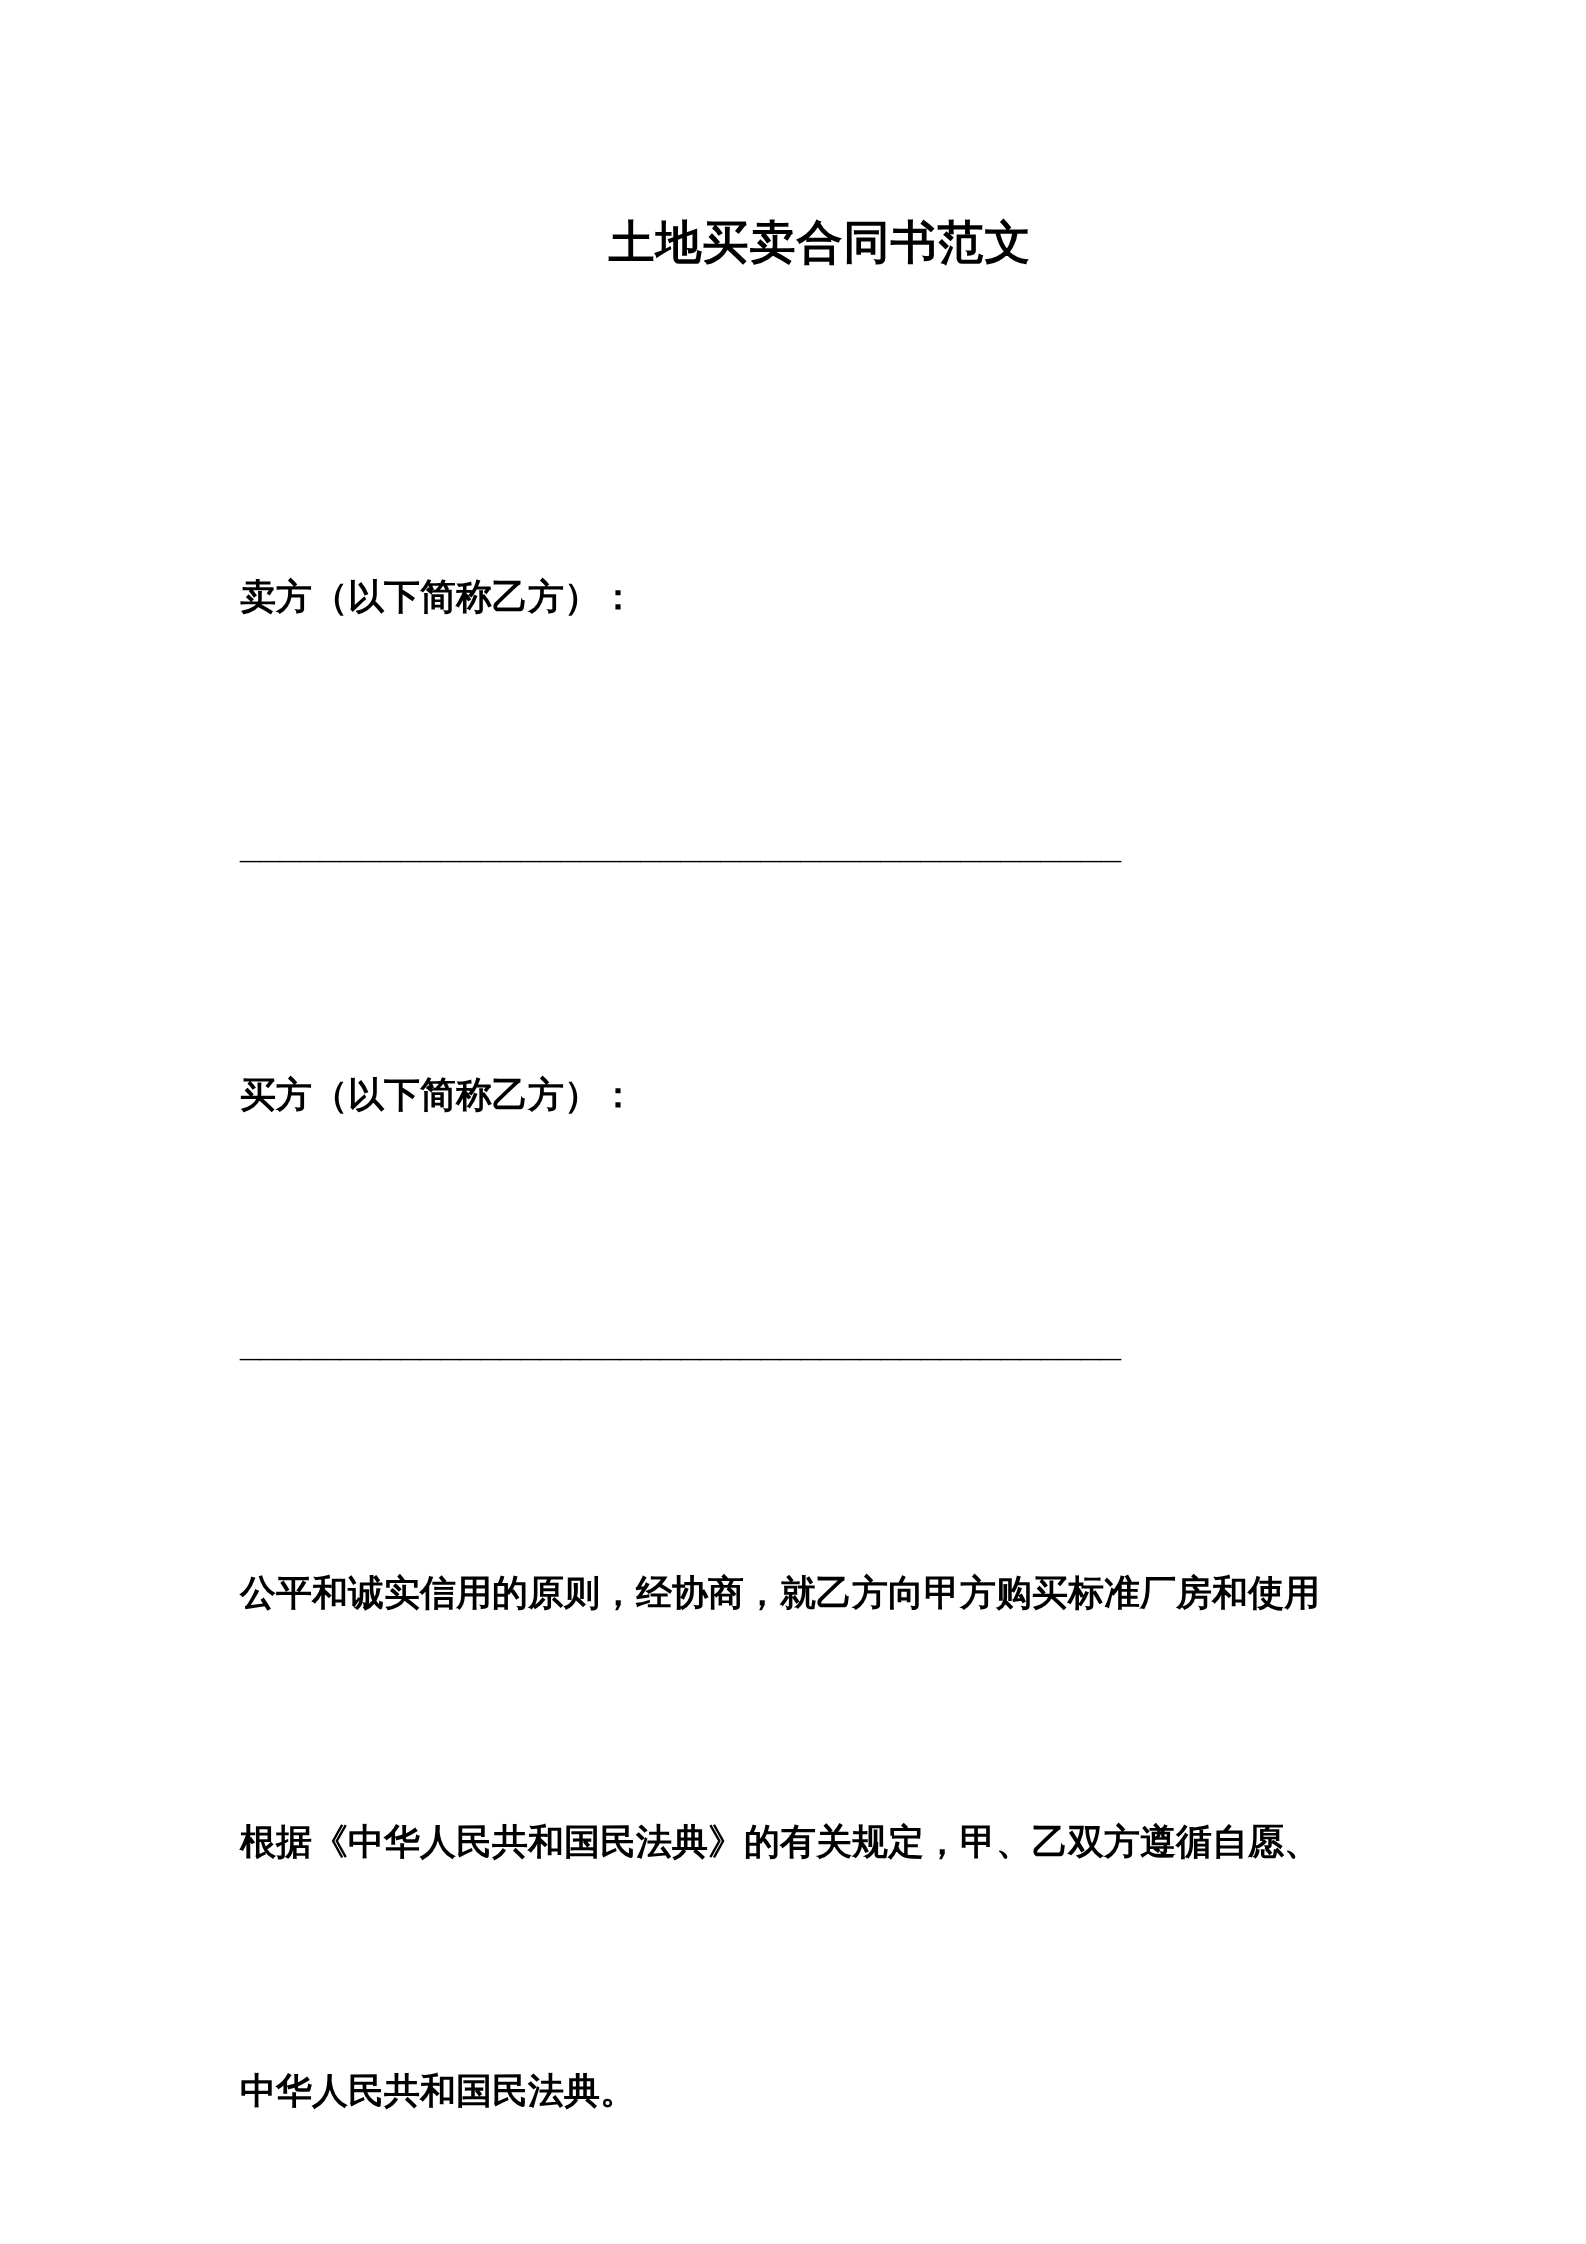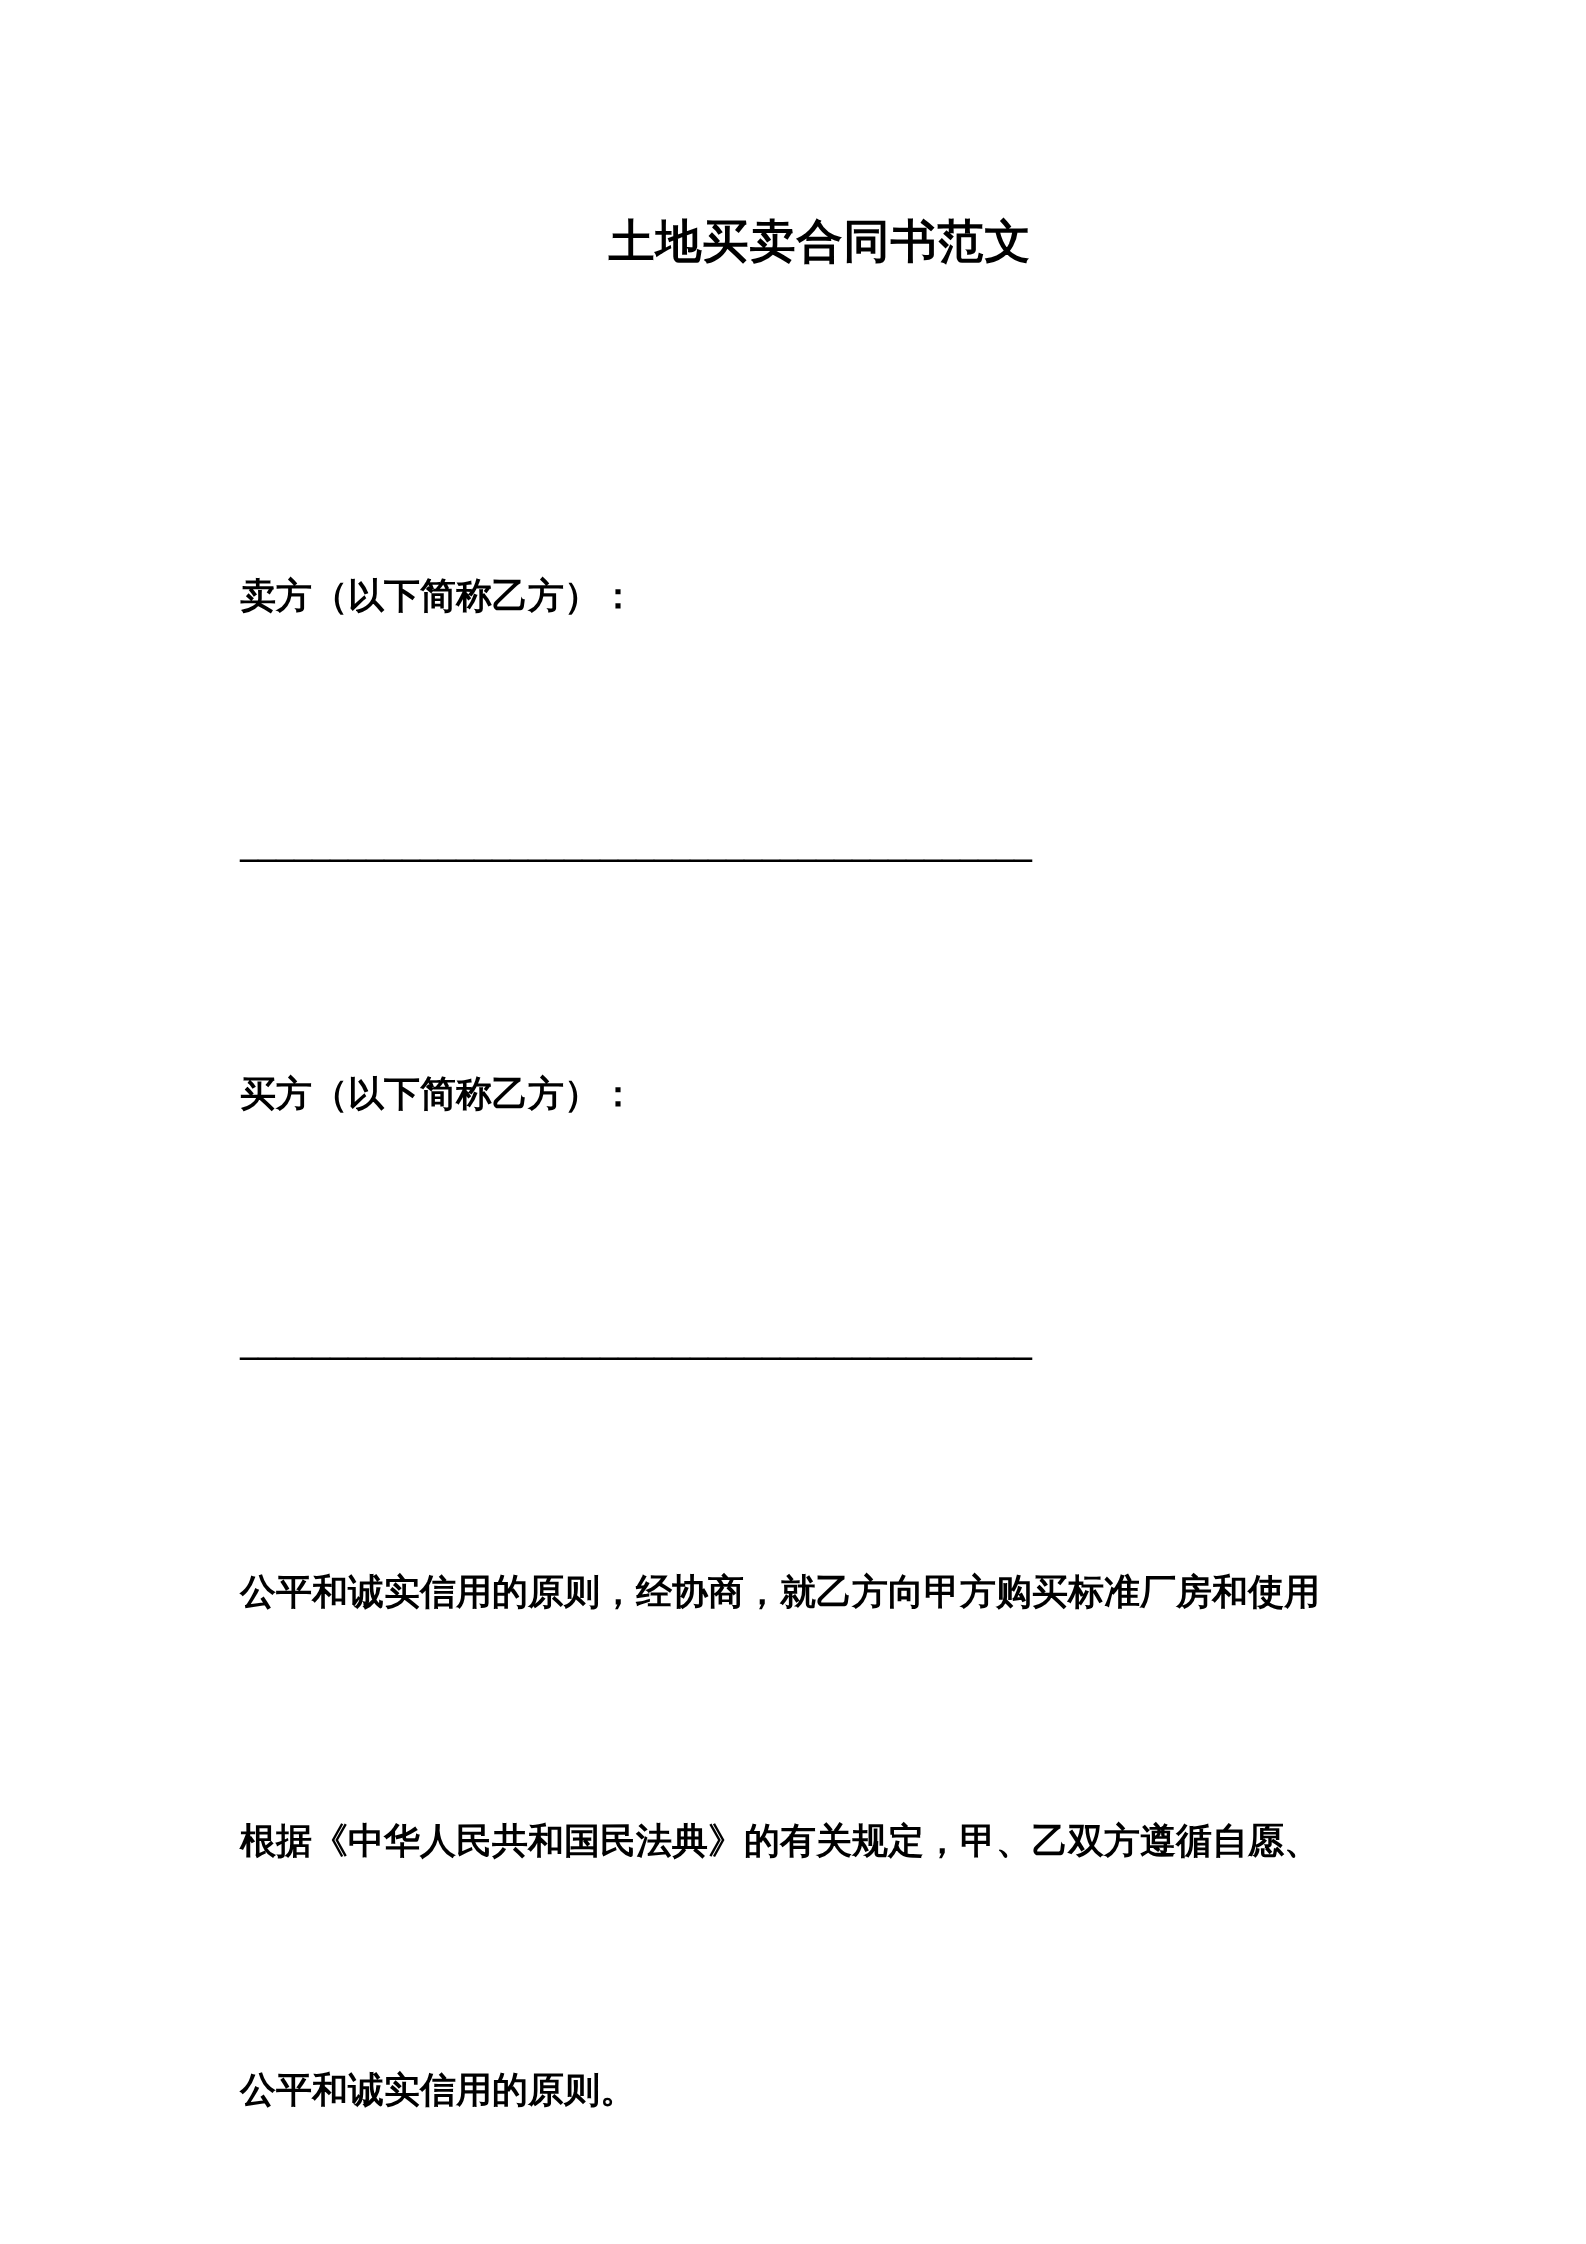--- a/index.html
+++ b/index.html
@@ -7,21 +7,21 @@
     padding: 0;
     background: #ffffff;
   }
   .page {
     position: relative;
     width: 1586px;
     height: 2244px;
     margin: 0 auto;
     background: #ffffff;
     color: #000000;
-    font-family: Liberation Serif, serif;
+    font-family: Liberation Sans, sans-serif;
     font-weight: 700;
     overflow: hidden;
   }
   .title {
     position: absolute;
     top: 216px;
     left: 240px;
     width: 1160px;
     margin: 0;
     text-align: center;
@@ -50,21 +50,21 @@
 
 <div class="page">
   <h1 class="title">土地买卖合同书范文</h1>
   <div class="body">
     <div class="line">卖方（以下简称乙方）：</div>
     <div class="line">____________________________________________</div>
     <div class="line">买方（以下简称乙方）：</div>
     <div class="line">____________________________________________</div>
     <div class="line">公平和诚实信用的原则，经协商，就乙方向甲方购买标准厂房和使用</div>
     <div class="line">根据《中华人民共和国民法典》的有关规定，甲、乙双方遵循自愿、</div>
-    <div class="line">公平和诚实信用的原则。</div>
+    <div class="line">中华人民共和国民法典。</div>
     
     
     
     
     
     
     
     
     
     

